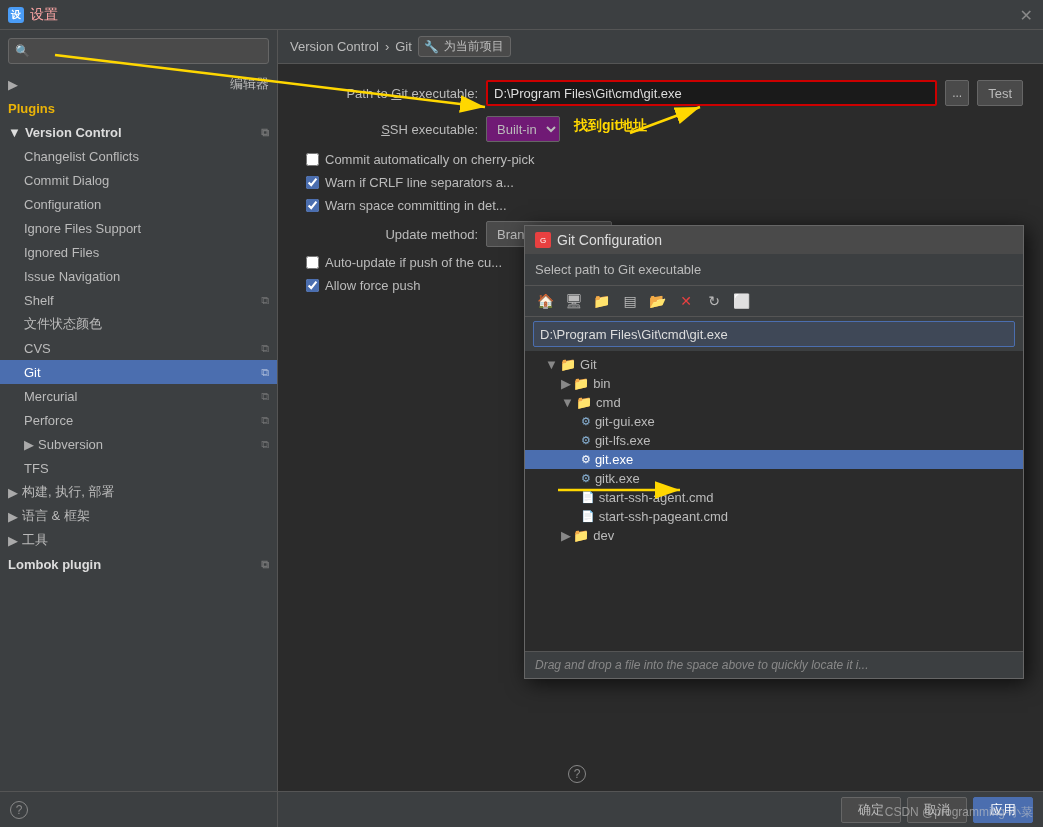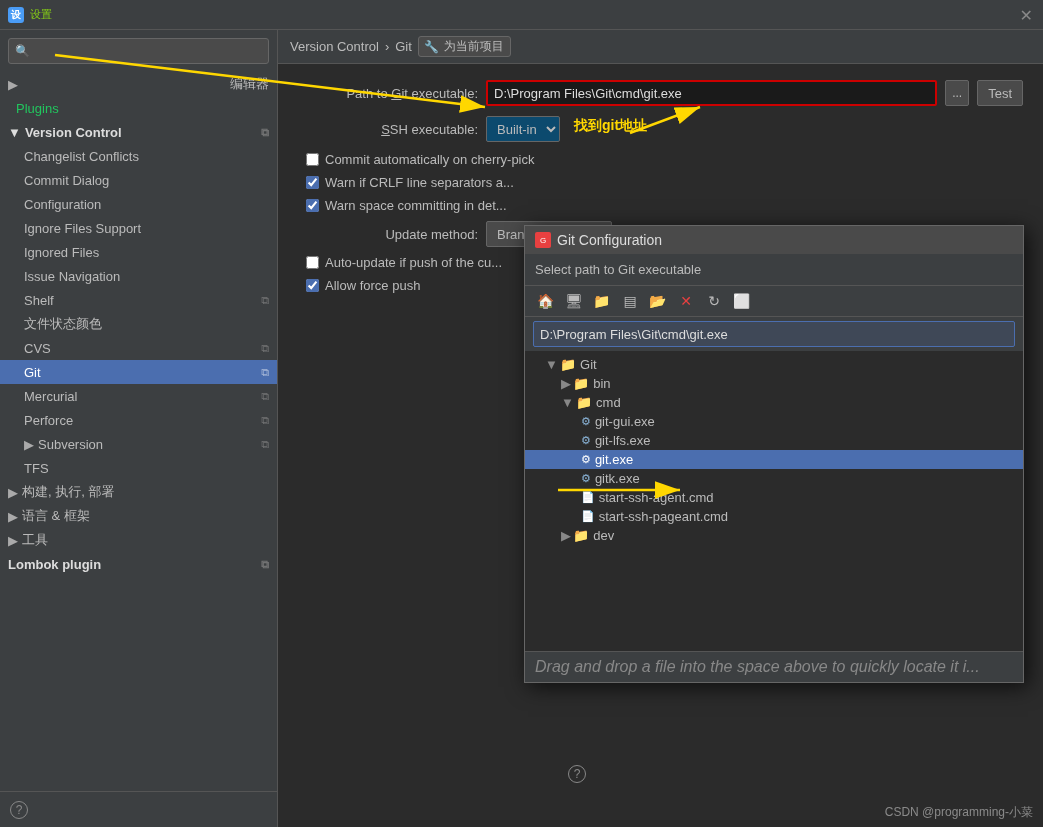--- a/index.html
+++ b/index.html
@@ -26,22 +26,22 @@
     }
     .title-bar-icon {
       width: 16px; height: 16px;
       background: #4a9cf6;
       border-radius: 3px;
       margin-right: 6px;
       display: flex; align-items: center; justify-content: center;
       font-size: 10px; color: white; font-weight: bold;
     }
     .title-bar-text {
-      font-size: 11px;
-      color: #84cc16;
+      font-size: 14px;
+      color: #fca5a5;
     }
     .title-bar-close {
       position: absolute;
       right: 10px;
       top: 6px;
       font-size: 16px;
       color: #888;
       cursor: pointer;
     }
 
@@ -183,21 +183,21 @@
       color: #bbb;
       padding: 2px 10px;
       height: 26px;
       cursor: pointer;
       font-size: 13px;
       border-radius: 2px;
     }
     .browse-btn { font-size: 12px; padding: 2px 6px; }
 
     .ssh-select {
-      background: #0c4a6e;
+      background: #701a75;
       border: 1px solid #666;
       color: #bbb;
       padding: 2px 6px;
       height: 26px;
       font-size: 13px;
       border-radius: 2px;
     }
 
     .checkbox-row {
       display: flex;
@@ -306,21 +306,21 @@
       cursor: pointer;
     }
     .tree-item.selected { background: #4b6eaf; color: white; }
     .folder-icon { color: #dca; margin-right: 4px; font-size: 13px; }
     .file-icon { margin-right: 4px; font-size: 11px; color: #8ab4d8; }
 
     .dialog-footer {
       padding: 6px 10px;
       background: #3c3f41;
       border-top: 1px solid #555;
-      font-size: 16px;
+      font-size: 12px;
       color: #888;
       font-style: italic;
     }
 
     
     .bottom-buttons {
       position: absolute;
       bottom: 0;
       right: 0;
       width: calc(1043px - 278px);
@@ -373,21 +373,21 @@
     <div class="search-bar">
       <span class="search-icon">🔍</span>
       <input type="text" style="">
     </div>
 
     <div class="sidebar-items">
       <div class="sidebar-item" style="padding-left:8px">
         <span style="margin-right:4px;color:#aaa">▶</span>
         <span>编辑器</span>
       </div>
-      <div class="sidebar-item" style="font-weight:normal;color:#22c55e">
+      <div class="sidebar-item" style="padding-left:8px;font-weight:bold;color:#eab308">
         <span>Plugins</span>
       </div>
       <div class="sidebar-item group-header">
         <div style="display:flex;align-items:center">
           <span class="arrow">▼</span>
           <span>Version Control</span>
         </div>
         <span class="copy-icon">⧉</span>
       </div>
       <div class="sidebar-item sub">
@@ -609,20 +609,25 @@
         </div>
       </div>
 
       <div class="dialog-footer">Drag and drop a file into the space above to quickly locate it i...</div>
     </div>
 
     <div style="position:absolute;bottom:44px;left:290px;z-index:50">
       <div class="help-btn">?</div>
     </div>
 
+    <div class="bottom-buttons">
+      <button class="action-btn">确定</button>
+      <button class="action-btn">取消</button>
+      <button class="action-btn primary">应用</button>
+    </div>
 
     <div class="watermark">CSDN @programming-小菜</div>
   </div>
 </div>
 
 <svg style="position:absolute;top:0;left:0;width:1043px;height:827px;pointer-events:none;z-index:300" xmlns="http://www.w3.org/2000/svg">
 
   <defs>
     <marker id="arrow-yellow" markerWidth="10" markerHeight="7" refX="10" refY="3.5" orient="auto">
       <polygon points="0 0, 10 3.5, 0 7" fill="#FFD700"></polygon>

